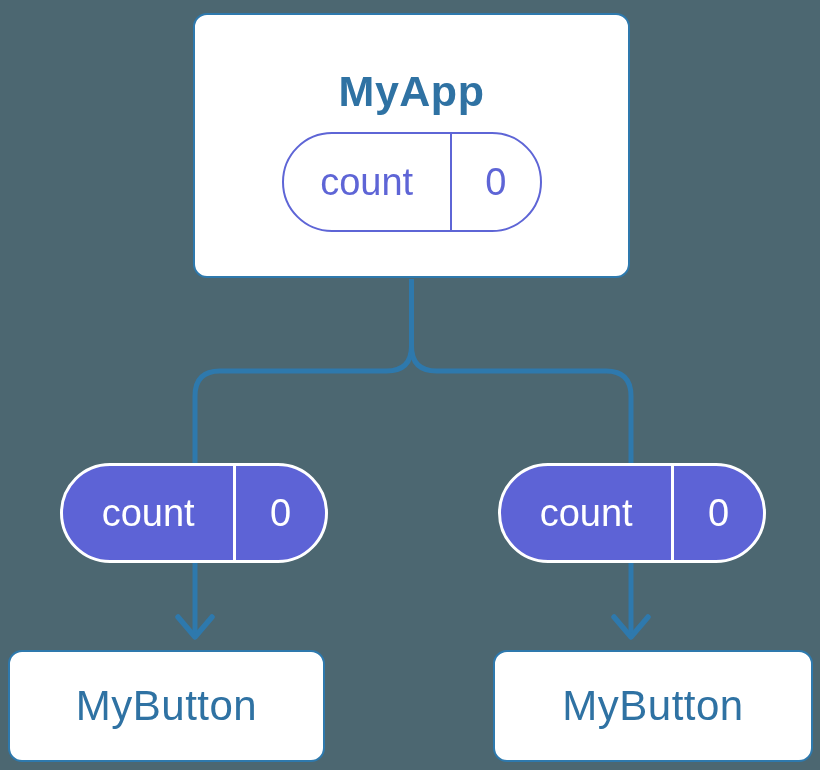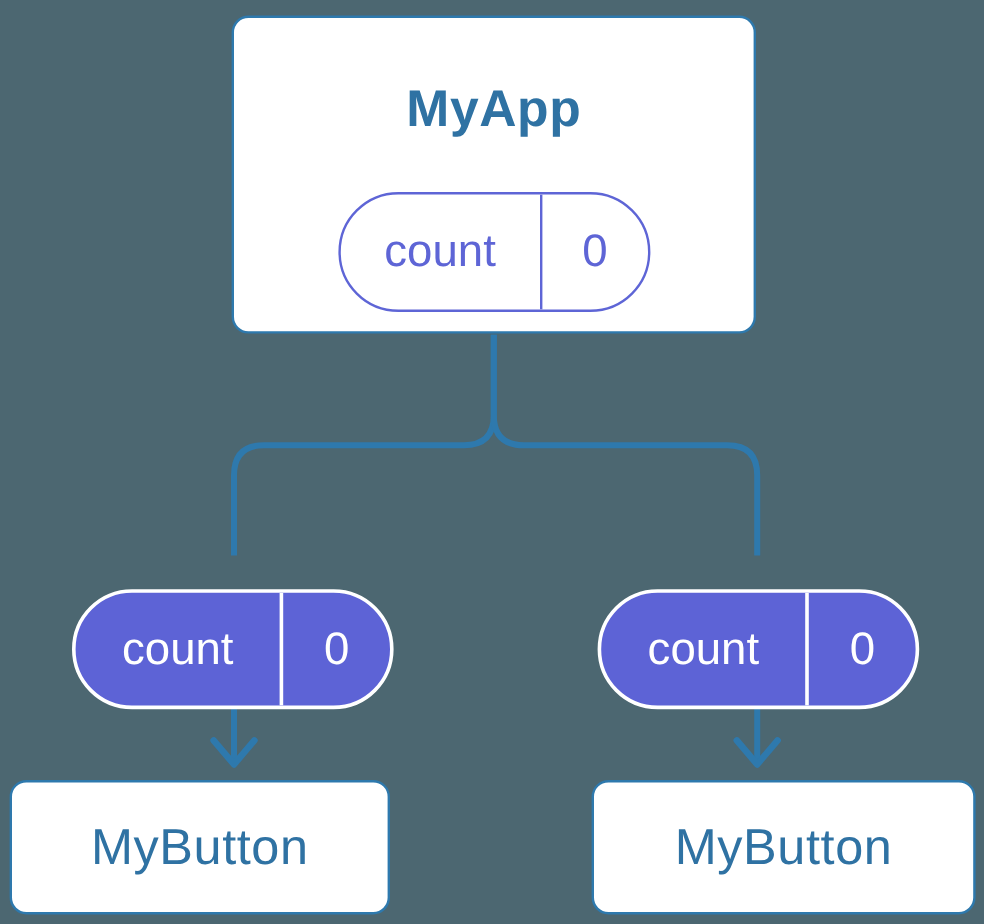--- a/index.html
+++ b/index.html
@@ -65,21 +65,20 @@
     letter-spacing:0.5px;
     color:var(--title-text);
     line-height:1;
   }
   .pill{
     box-sizing:border-box;
     display:flex;
     align-items:stretch;
     border-radius:60px;
     overflow:hidden;
-    margin-top:28px;
   }
   .pill-cell{
     display:flex;
     align-items:center;
     justify-content:center;
     font-size:38px;
     line-height:1;
   }
   .pill-cell.label{flex:0 0 65%;}
   .pill-cell.value{flex:1 1 auto;}

